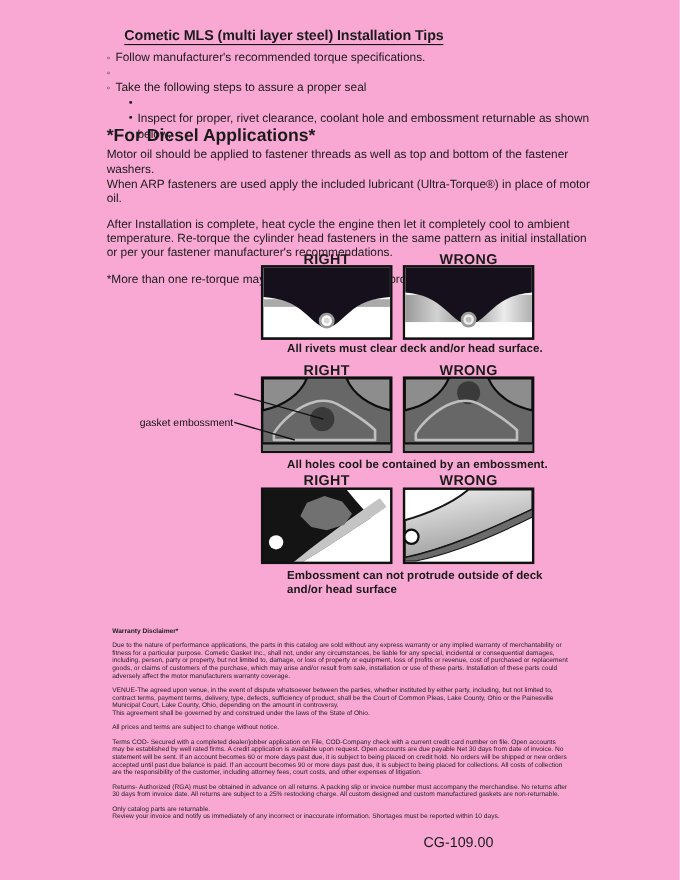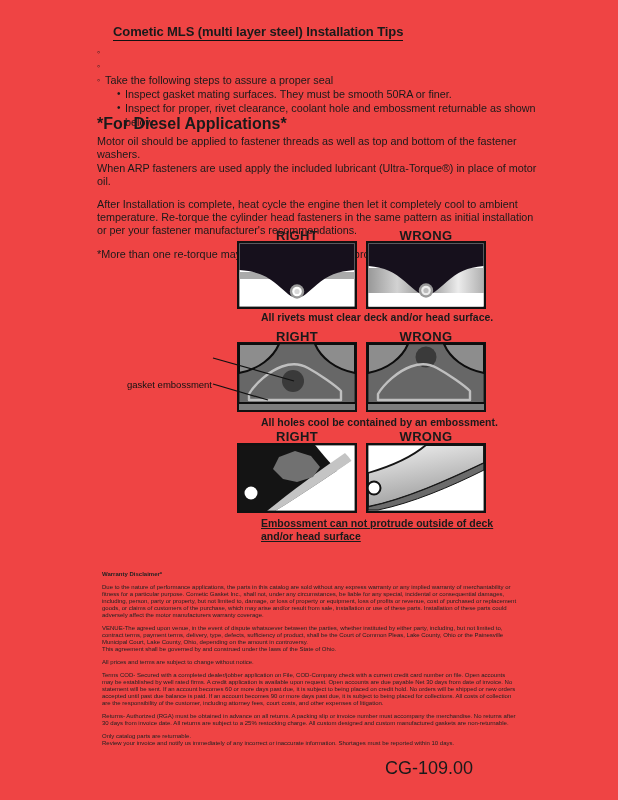--- a/index.html
+++ b/index.html
@@ -1,17 +1,17 @@
 <!DOCTYPE html>
 <html><head>
 <meta charset="utf-8">
 <style>
   html,body{margin:0;padding:0;background:#fff;}
   .page{
-    position:relative;width:618px;height:800px;background:#ef4444;overflow:hidden;
+    position:relative;width:618px;height:800px;background:#f9a8d4;overflow:hidden;
     font-family:"Liberation Sans","DejaVu Sans",sans-serif;color:#1a1a1a;
   }
   .abs{position:absolute;}
   
   .doc-title{
     left:113px;top:24px;font-size:13px;font-weight:bold;letter-spacing:-0.1px;
     border-bottom:1.6px solid #111;padding-bottom:1px;white-space:nowrap;
   }
   
   .tips{left:97px;top:45px;width:440px;font-size:10.8px;line-height:14px;}
@@ -28,43 +28,43 @@
   .fig-label{width:120px;text-align:center;font-size:13px;font-weight:bold;letter-spacing:0.3px;}
   .panel{width:120px;}
   .caption{left:237px;font-size:10.5px;font-weight:bold;line-height:13px;width:250px;margin-left:24px;}
   .ann{width:113px;text-align:right;font-size:9.5px;line-height:11px;color:#111;}
   
   .disclaimer{left:102px;top:571px;width:415px;font-size:6px;line-height:7px;color:#222;}
   .disclaimer .dp{margin:0 0 6px 0;}
   .disclaimer .dp.no-gap{margin:0;}
   .disc-heading{font-weight:bold;margin:0 0 6px 0;}
   
-  .footer-code{left:385px;top:758px;font-size:18px;color:#1a1a1a;}
+  .footer-code{left:385px;top:758px;font-size:13px;color:#1a1a1a;}
 </style>
 </head>
 <body>
 
 <div class="page">
 
   <div class="abs doc-title">Cometic MLS (multi layer steel) Installation Tips</div>
 
   <div class="abs tips">
     <div class="tip-row">
       <span class="marker">◦</span>
+      <span>Follow manufacturer's recommended torque specifications.</span>
     </div>
     <div class="tip-row">
       <span class="marker">◦</span>
     </div>
     <div class="tip-row">
       <span class="marker">◦</span>
       <span>Take the following steps to assure a proper seal</span>
     </div>
     <div class="tip-row sub">
       <span class="marker">•</span>
-      <span>Inspect gasket mating surfaces.  They must be smooth 50RA or finer.</span>
     </div>
     <div class="tip-row sub">
       <span class="marker">•</span>
       <span>Inspect for proper, rivet clearance, coolant hole and embossment returnable as shown below.</span>
     </div>
   </div>
 
   <div class="abs diesel">
     <div class="diesel-heading">*For Diesel Applications*</div>
     <div class="para lines">Motor oil should be applied to fastener threads as well as top and bottom of the fastener washers.
@@ -172,21 +172,21 @@
         </linearGradient>
       </defs>
       <rect x="2" y="2" width="116" height="66" fill="#ffffff"></rect>
       <path d="M2,30 C26,23 47,13 60,2 L118,2 V20 C80,38 40,56 2,64 Z" fill="url(#bandGrad3)" stroke="#161616" stroke-width="1.8"></path>
       <path d="M2,64 C40,56 80,38 118,20 L118,27 C84,44 46,60 12,67 L2,67 Z" fill="#6b6b6b" stroke="#161616" stroke-width="1"></path>
       <circle cx="8" cy="45" r="6.5" fill="#ffffff" stroke="#111" stroke-width="2"></circle>
       <rect x="1.2" y="1.2" width="117.6" height="67.6" fill="none" stroke="#111" stroke-width="2.4"></rect>
     </svg>
   </div>
 
-  <div class="abs caption lines" style="top:517px;text-decoration:underline;">Embossment can not protrude outside of deck
+  <div class="abs caption lines" style="top:517px;">Embossment can not protrude outside of deck
 and/or head surface</div>
 
   <div class="abs disclaimer">
     <div class="disc-heading">Warranty Disclaimer*</div>
     <p class="dp">Due to the nature of performance applications, the parts in this catalog are sold without any express warranty or any implied warranty of merchantability or fitness for a particular purpose.  Cometic Gasket Inc., shall not, under any circumstances, be liable for any special, incidental or consequential damages, including, person, party or property, but not limited to, damage, or loss of property or equipment, loss of profits or revenue, cost of purchased or replacement goods, or claims of customers of the purchase, which may arise and/or result from sale, installation or use of these parts.  Installation of these parts could adversely affect the motor manufacturers warranty coverage.</p>
     <p class="dp no-gap">VENUE-The agreed upon venue, in the event of dispute whatsoever between the parties, whether instituted by either party, including, but not limited to, contract terms, payment terms, delivery, type, defects, sufficiency of product, shall be the Court of Common Pleas, Lake County, Ohio or the Painesville Municipal Court, Lake County, Ohio, depending on the amount in controversy.</p>
     <p class="dp">This agreement shall be governed by and construed under the laws of the State of Ohio.</p>
     <p class="dp">All prices and terms are subject to change without notice.</p>
     <p class="dp">Terms COD- Secured with a completed dealer/jobber application on File, COD-Company check with a current credit card number on file.  Open accounts may be established by well rated firms.  A credit application is available upon request.  Open accounts are due payable Net 30 days from date of invoice.  No statement will be sent.  If an account becomes 60 or more days past due, it is subject to being placed on credit hold.  No orders will be shipped or new orders accepted until past due balance is paid.  If an account becomes 90 or more days past due, it is subject to being placed for collections.  All costs of collection are the responsibility of the customer, including attorney fees, court costs, and other expenses of litigation.</p>
     <p class="dp">Returns- Authorized (RGA) must be obtained in advance on all returns.  A packing slip or invoice number must accompany the merchandise.  No returns after 30 days from invoice date.  All returns are subject to a 25% restocking charge.  All custom designed and custom manufactured gaskets are non-returnable.</p>

